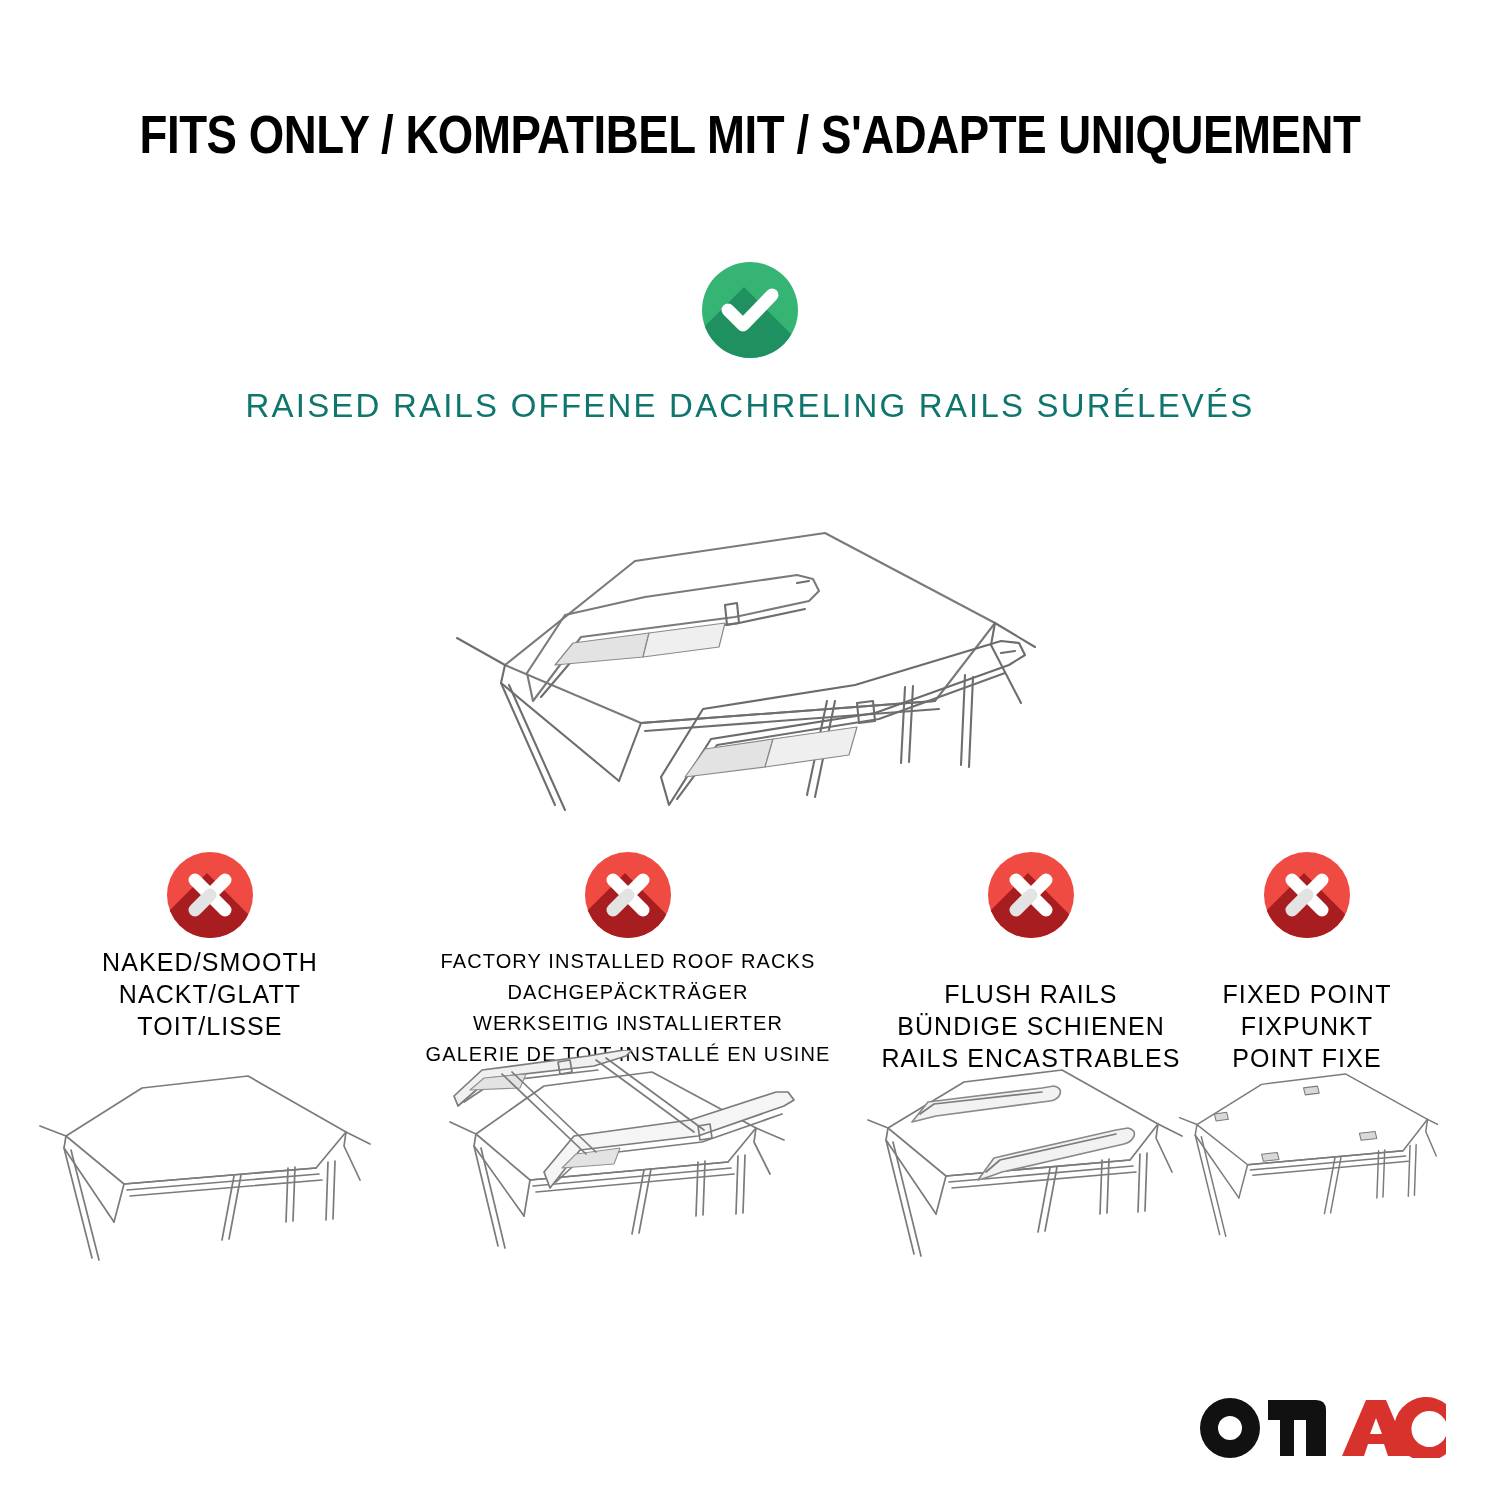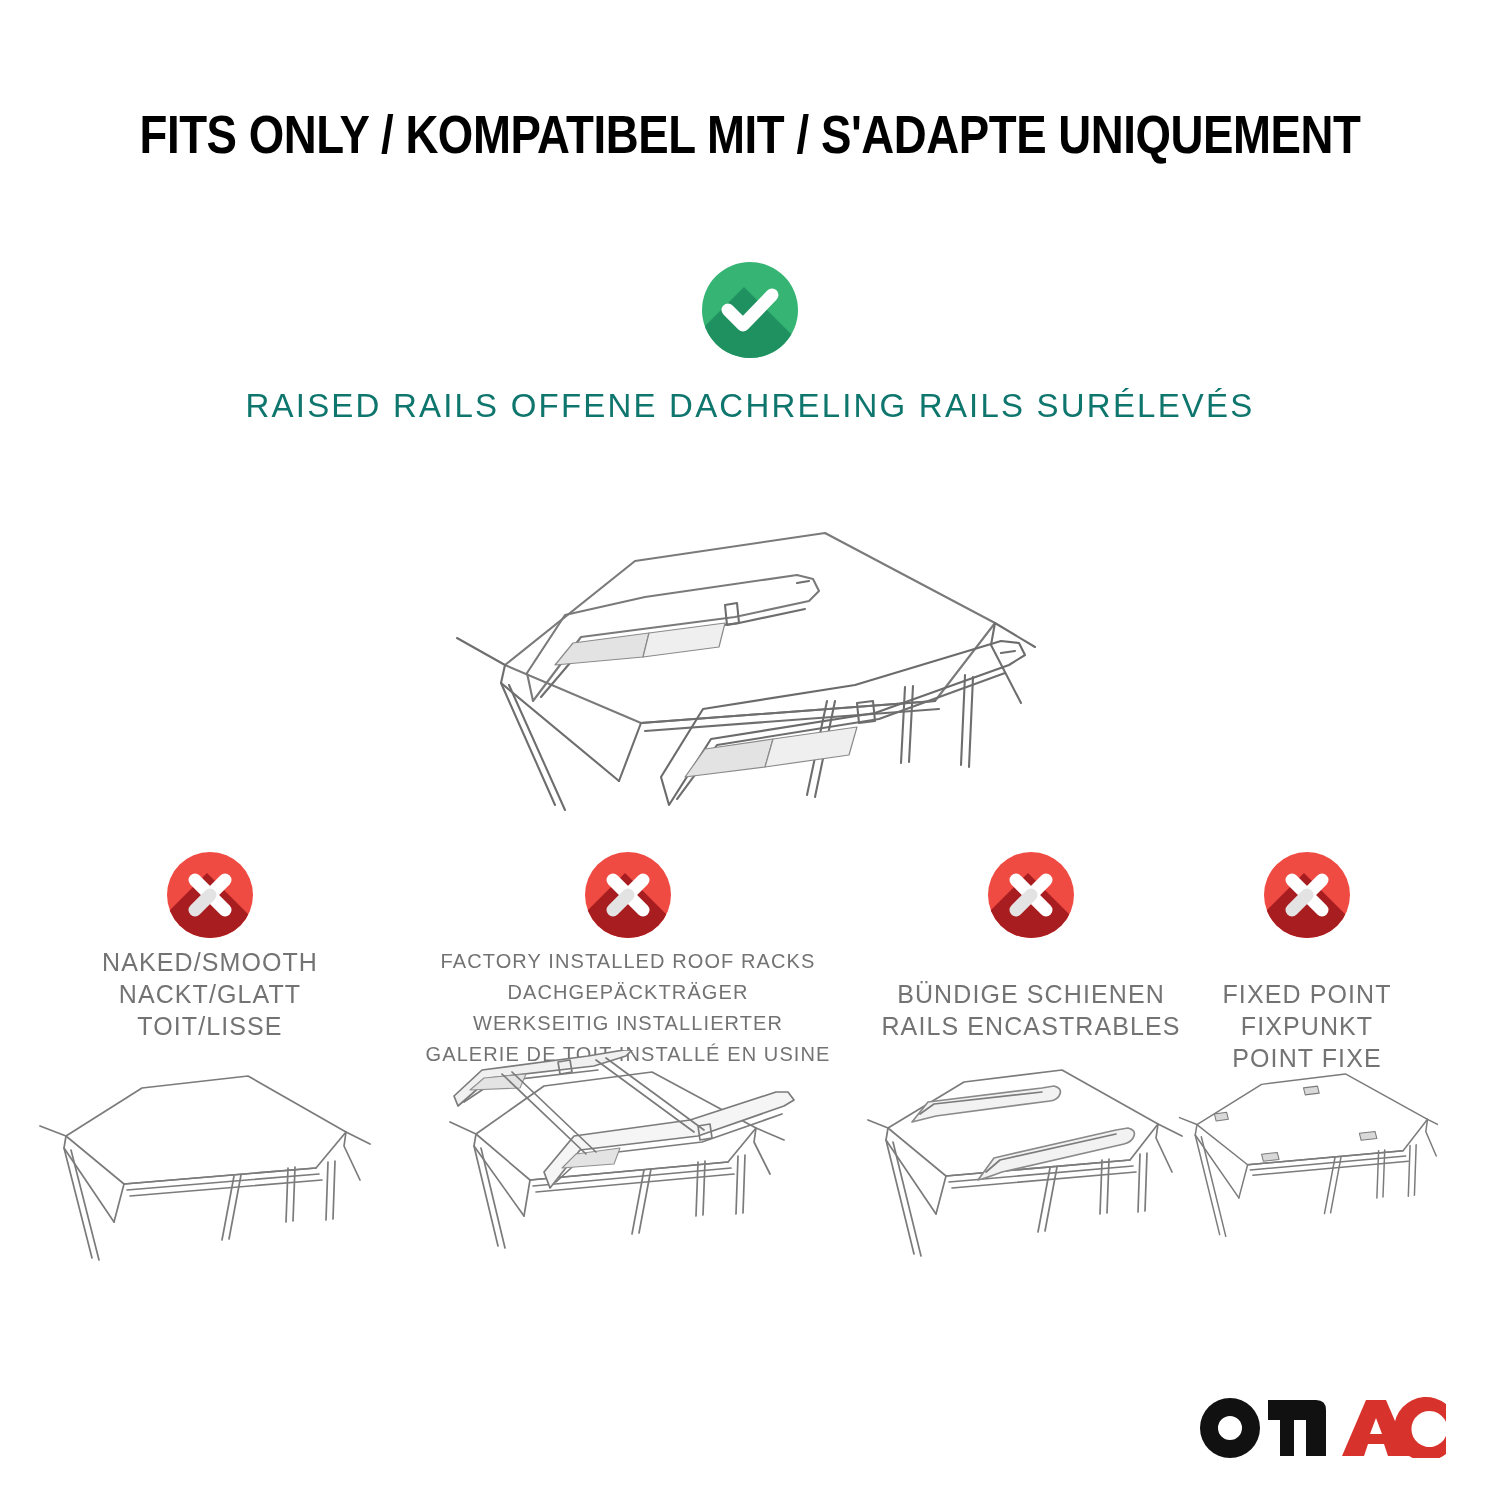--- a/index.html
+++ b/index.html
@@ -129,21 +129,21 @@
     transform-origin: 0 0;
   }
   .x-circle .cross { position: absolute; inset: 0; z-index: 3; }
 
   .col-text {
     width: 100%;
     text-align: center;
     font-size: 25px;
     line-height: 32px;
     letter-spacing: 1.1px;
-    color: #737373;
+    color: #000000;
     font-weight: 400;
   }
   .col-text .line { display: block; white-space: nowrap; }
 
   .col-illustration {
     position: absolute;
     left: 0;
     width: 100%;
   }
 
@@ -322,20 +322,21 @@
         <span class="icon-circle x-circle">
           <span class="shadow-wedge"></span>
           <svg class="cross" viewBox="0 0 86 86" xmlns="http://www.w3.org/2000/svg">
             <path d="M28 28 L58 58" stroke="#ffffff" stroke-width="13" stroke-linecap="round"></path>
             <path d="M58 28 L43 43" stroke="#ffffff" stroke-width="13" stroke-linecap="round"></path>
             <path d="M43 43 L28 58" stroke="#e3e3e3" stroke-width="13" stroke-linecap="round"></path>
           </svg>
         </span>
       </div>
       <div class="col-text">
+        <span class="line">FLUSH RAILS</span>
         <span class="line">BÜNDIGE SCHIENEN</span>
         <span class="line">RAILS ENCASTRABLES</span>
       </div>
       <div class="col-illustration">
         <svg class="sketch" viewBox="0 0 330 200" xmlns="http://www.w3.org/2000/svg">
           <g fill="none" stroke="#7b7b7b" stroke-width="1.7" stroke-linecap="round" stroke-linejoin="round">
             <path d="M22 66 L98 20 L196 8 L292 62 L264 98 L80 114 Z"></path>
             <path d="M22 66 L2 58 M22 66 L20 78 L70 152"></path>
             <path d="M20 78 L48 192 M27 80 L55 194"></path>
             <path d="M292 62 L316 74 M292 62 L290 76 L306 110"></path>

